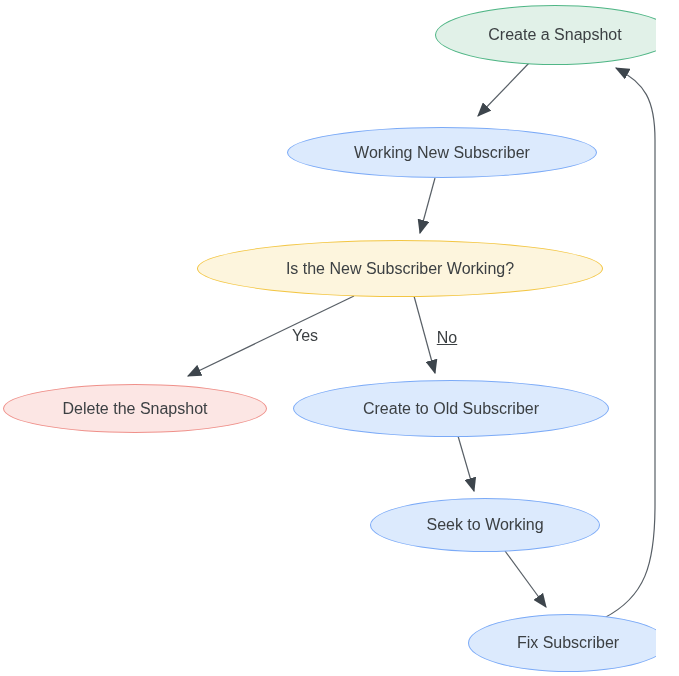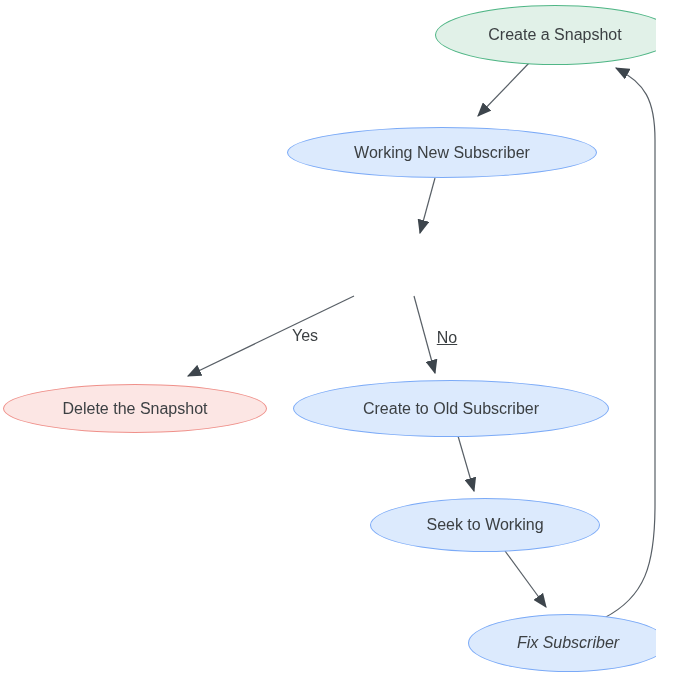--- a/index.html
+++ b/index.html
@@ -66,34 +66,37 @@
   </svg>
 
   <div class="node" style="left: 435px; top: 5px; width: 240px; height: 60px; background-color: rgb(225, 241, 232); border-color: rgb(80, 182, 134);">
     <span class="node-label">Create a Snapshot</span>
   </div>
 
   <div class="node" style="left: 287px; top: 127px; width: 310px; height: 51px; background-color: rgb(220, 234, 253); border-color: rgb(123, 170, 247);">
     <span class="node-label">Working New Subscriber</span>
   </div>
 
+  <div class="node" style="left: 197px; top: 240px; width: 406px; height: 57px; background-color: rgb(253, 245, 221); border-color: rgb(243, 198, 68);">
+    <span class="node-label">Is the New Subscriber Working?</span>
+  </div>
 
   <div class="node" style="left: 3px; top: 384px; width: 264px; height: 49px; background-color: rgb(252, 230, 228); border-color: rgb(239, 144, 138);">
     <span class="node-label">Delete the Snapshot</span>
   </div>
 
   <div class="node" style="left: 293px; top: 380px; width: 316px; height: 57px; background-color: rgb(220, 234, 253); border-color: rgb(123, 170, 247);">
     <span class="node-label">Create to Old Subscriber</span>
   </div>
 
   <div class="node" style="left: 370px; top: 498px; width: 230px; height: 54px; background-color: rgb(220, 234, 253); border-color: rgb(123, 170, 247);">
     <span class="node-label">Seek to Working</span>
   </div>
 
-  <div class="node" style="left: 468px; top: 614px; width: 200px; height: 58px; background-color: rgb(220, 234, 253); border-color: rgb(123, 170, 247); font-style: italic;">
+  <div class="node" style="left: 468px; top: 614px; width: 200px; height: 58px; background-color: rgb(220, 234, 253); border-color: rgb(123, 170, 247);">
     <span class="node-label">Fix Subscriber</span>
   </div>
 
   <div class="edge-label" style="left:305px; top:336px;">Yes</div>
 
   <div class="edge-label" style="left:447px; top:338px;text-decoration:underline;">No</div>
 
 </div>
 
 </body></html>

